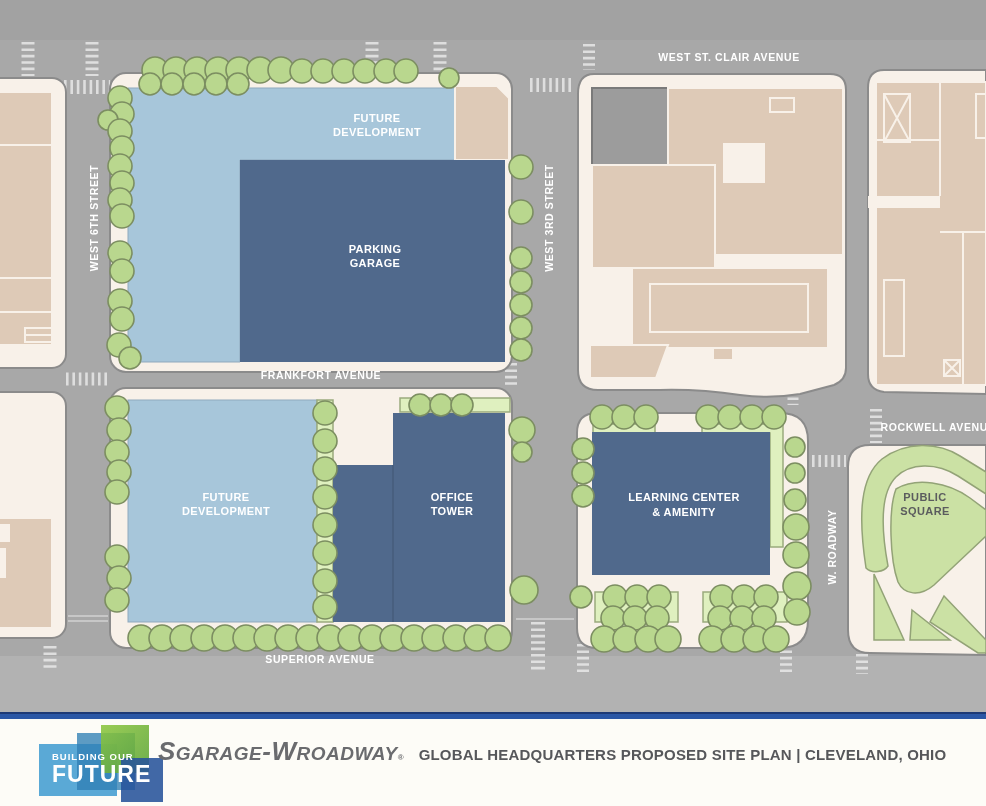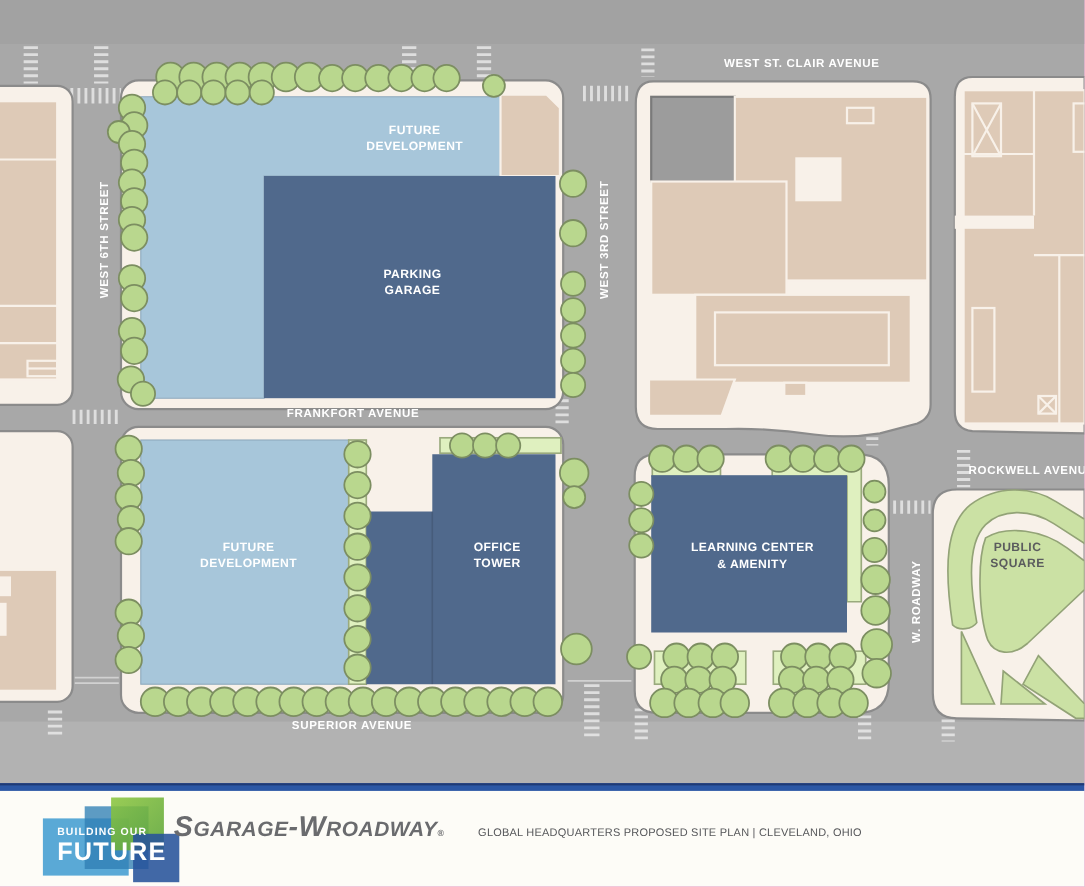--- a/index.html
+++ b/index.html
@@ -37,21 +37,21 @@
   .sq-teal{left:40px;top:9px;width:58px;height:57px;background:var(--logo_teal,#2f7fb5);opacity:.78;}
   .sq-green{left:64px;top:1px;width:48px;height:48px;background:linear-gradient(135deg,#8cc63f,var(--logo_green,#5aa336));opacity:.88;}
   .sq-navy{left:84px;top:34px;width:42px;height:44px;background:var(--logo_navy,#27539b);opacity:.88;}
   .logo-text{position:absolute;left:15px;top:28px;color:#fff;line-height:1;}
   .logo-line1{font-size:9.5px;font-weight:bold;letter-spacing:1px;}
   .logo-line2{font-size:23px;font-weight:bold;letter-spacing:1px;margin-top:1px;}
   .brandline{position:absolute;left:158px;top:24px;white-space:nowrap;}
   .sw{color:var(--brand_gray,#6a6b6e);font-style:italic;font-weight:bold;font-size:26px;letter-spacing:.5px;}
   .sw .sm{font-size:19px;}
   .sw .reg{font-size:8px;font-style:normal;vertical-align:baseline;}
-  .fw-title{color:var(--title_gray,#56575a);font-weight:normal;font-size:10px;letter-spacing:.2px;margin-left:26px;}
+  .fw-title{color:var(--title_gray,#56575a);font-weight:bold;font-size:15px;letter-spacing:.2px;margin-left:10px;}
   .disclaimer{position:absolute;left:158px;top:56px;color:var(--title_gray,#56575a);
               font-style:italic;font-size:12px;}
 </style>
 </head>
 <body>
 
 <div class="canvas">
 
   <svg width="986" height="712" viewBox="0 0 986 712">
 

